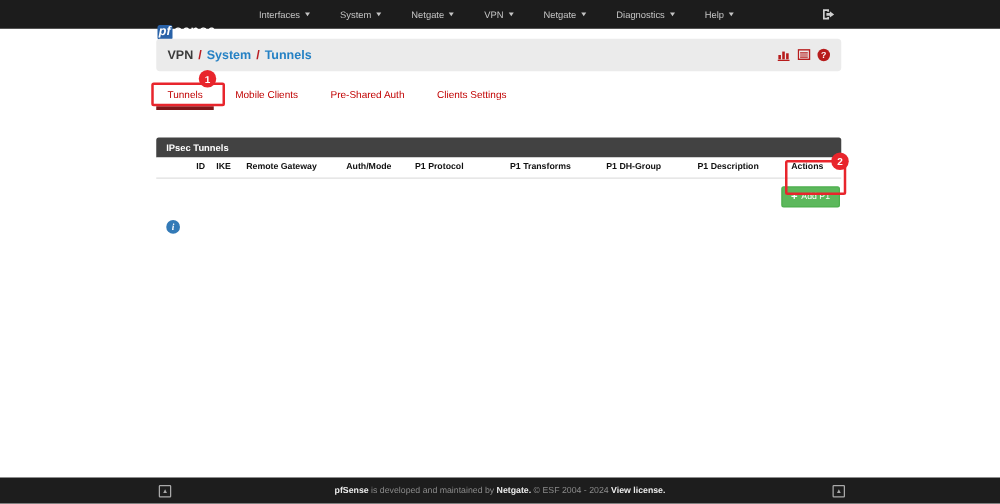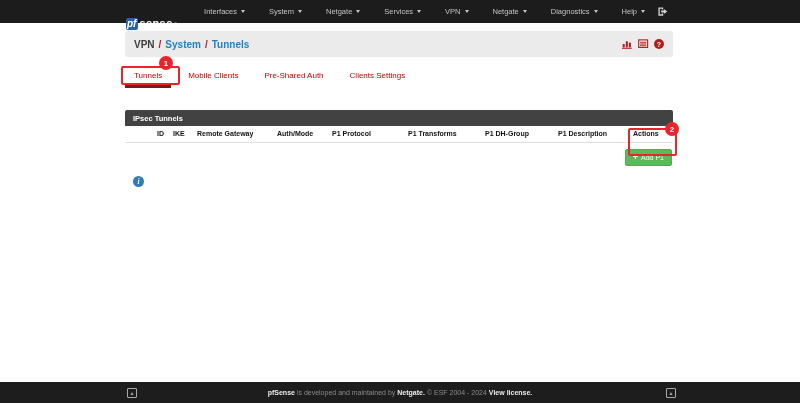--- a/index.html
+++ b/index.html
@@ -99,24 +99,20 @@
       <a class="nav-item">
           <span>Interfaces</span>
           <span class="caret"></span>
         </a>
       <a class="nav-item">
           <span>System</span>
           <span class="caret"></span>
         </a>
       <a class="nav-item">
           <span>Netgate</span>
-          <span class="caret"></span>
-        </a>
-      <a class="nav-item">
-          <span>Services</span>
           <span class="caret"></span>
         </a>
       <a class="nav-item">
           <span>VPN</span>
           <span class="caret"></span>
         </a>
       <a class="nav-item">
           <span>Netgate</span>
           <span class="caret"></span>
         </a>

